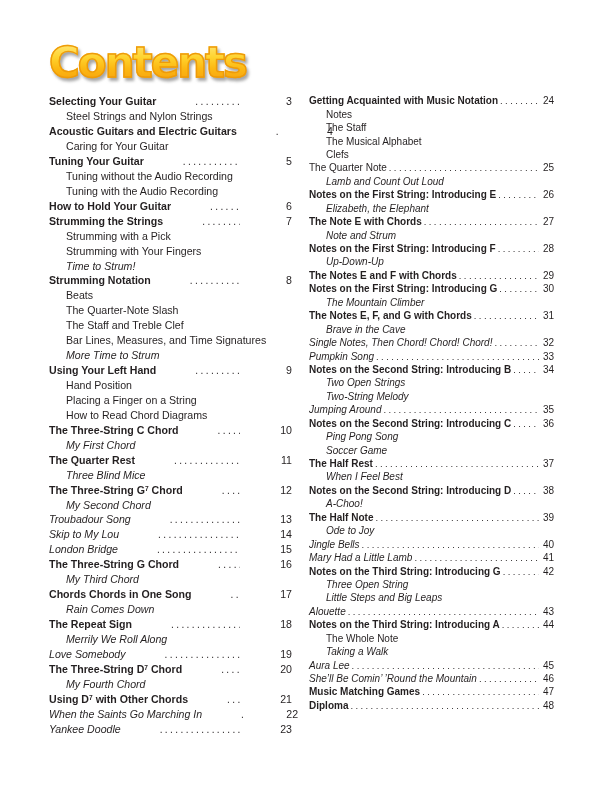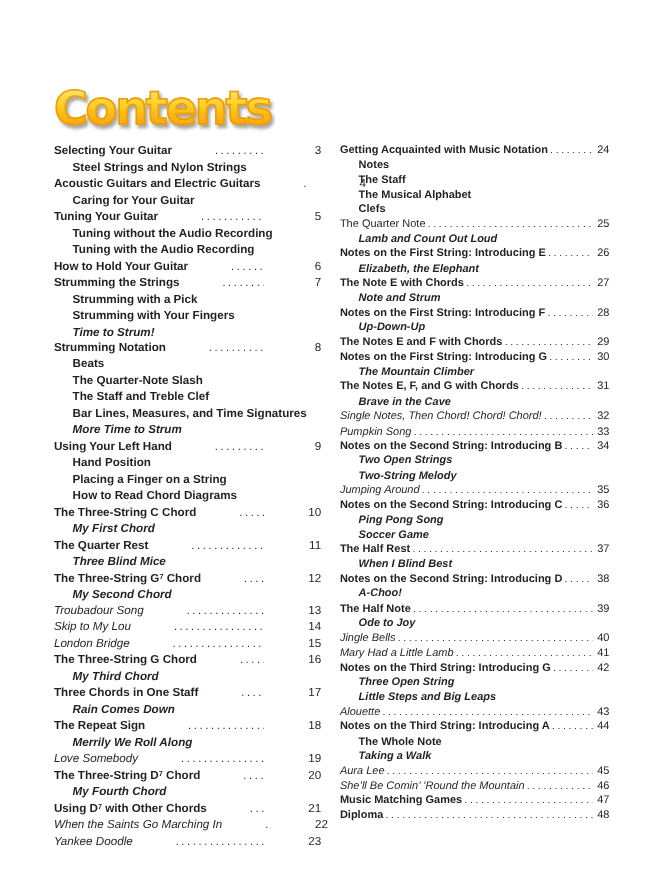--- a/index.html
+++ b/index.html
@@ -3,21 +3,21 @@
 <meta charset="utf-8">
 <style>
   html, body { margin: 0; padding: 0; background: #ffffff; }
   body {
     width: 600px; height: 800px;
     font-family: "Liberation Sans", sans-serif;
     color: #231f20;
     overflow: hidden;
     position: relative;
   }
-  .page { padding: 40px 46px 0 49px; margin-top: 36px; }
+  .page { padding: 40px 46px 0 49px; }
 
   .title {
     display: inline-block;
     font-family: "DejaVu Sans", sans-serif;
     font-weight: bold;
     font-size: 42px;
     letter-spacing: -2px;
     line-height: 1.1;
     background: linear-gradient(180deg, #ffe87a 5%, #ffd32e 38%, #fcb813 62%, #f59f0e 95%);
     -webkit-background-clip: text;
@@ -32,21 +32,21 @@
   .col-left  { width: 243px; margin-right: 17px; font-size: 10.6px; }
   .col-right { width: 245px; font-size: 10.0px; }
 
   .row { display: flex; align-items: baseline; }
   .col-left  .row { height: 14.95px; gap: 37px; }
   .col-right .row { height: 13.45px; }
 
   .row .label { flex-shrink: 0; white-space: nowrap; }
   .heading .label { font-weight: bold; }
   .song .label, .subsong .label { font-style: italic; }
-  .sub, .subsong { padding-left: 17px; font-weight: bold; }
+  .sub, .subsong { padding-left: 17px; }
 
   .label sup {
     font-size: 0.62em;
     vertical-align: 0.45em;
     line-height: 0;
   }
 
   .leader {
     flex: 1 1 auto;
     min-width: 5px;
@@ -200,21 +200,21 @@
         </div>
         <div class="row heading">
           <span class="label">The Three-String G Chord</span>
           <span class="leader"></span>
           <span class="page-num">16</span>
         </div>
         <div class="row subsong">
           <span class="label">My Third Chord</span>
         </div>
         <div class="row heading">
-          <span class="label">Three Chords in One Staff</span>
+          <span class="label">Chords Chords in One Song</span>
           <span class="leader"></span>
           <span class="page-num">17</span>
         </div>
         <div class="row subsong">
           <span class="label">Rain Comes Down</span>
         </div>
         <div class="row heading">
           <span class="label">The Repeat Sign</span>
           <span class="leader"></span>
           <span class="page-num">18</span>
@@ -358,21 +358,21 @@
         </div>
         <div class="row subsong">
           <span class="label">Soccer Game</span>
         </div>
         <div class="row heading">
           <span class="label">The Half Rest</span>
           <span class="leader"></span>
           <span class="page-num">37</span>
         </div>
         <div class="row subsong">
-          <span class="label">When I Blind Best</span>
+          <span class="label">When I Feel Best</span>
         </div>
         <div class="row heading">
           <span class="label">Notes on the Second String: Introducing D</span>
           <span class="leader"></span>
           <span class="page-num">38</span>
         </div>
         <div class="row subsong">
           <span class="label">A-Choo!</span>
         </div>
         <div class="row heading">

